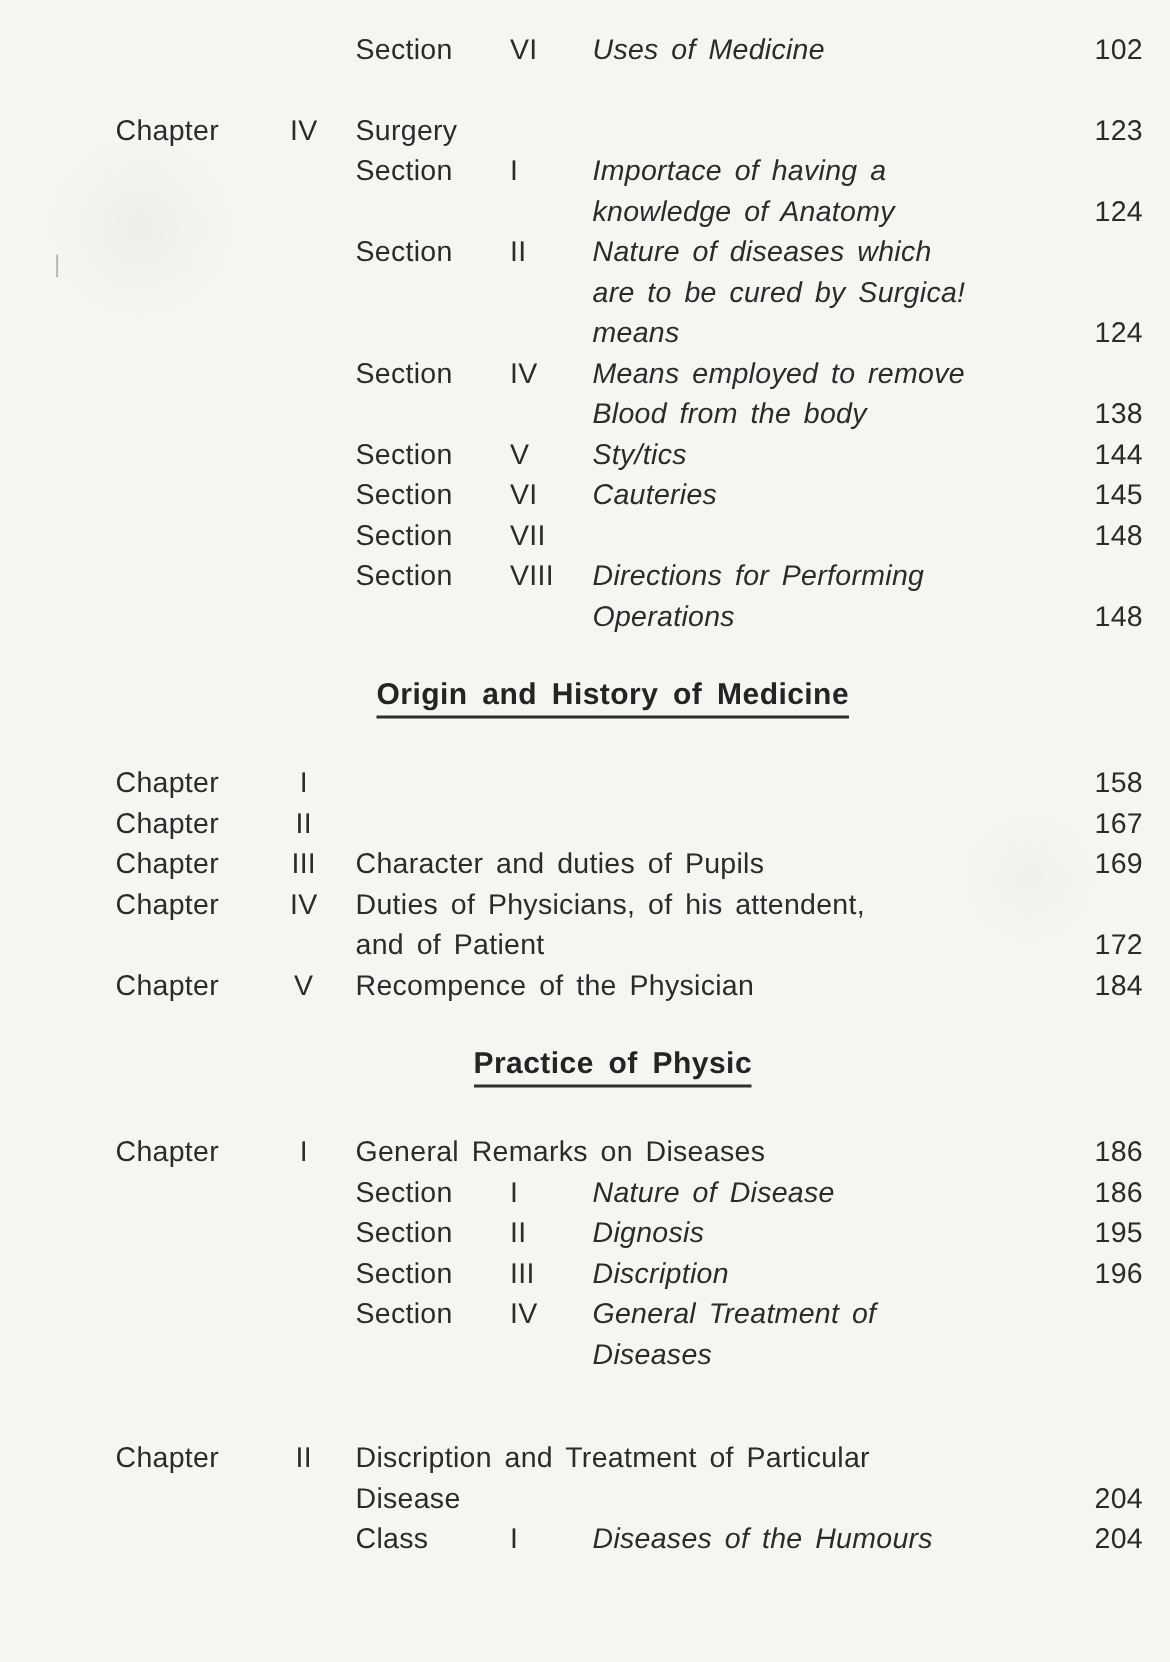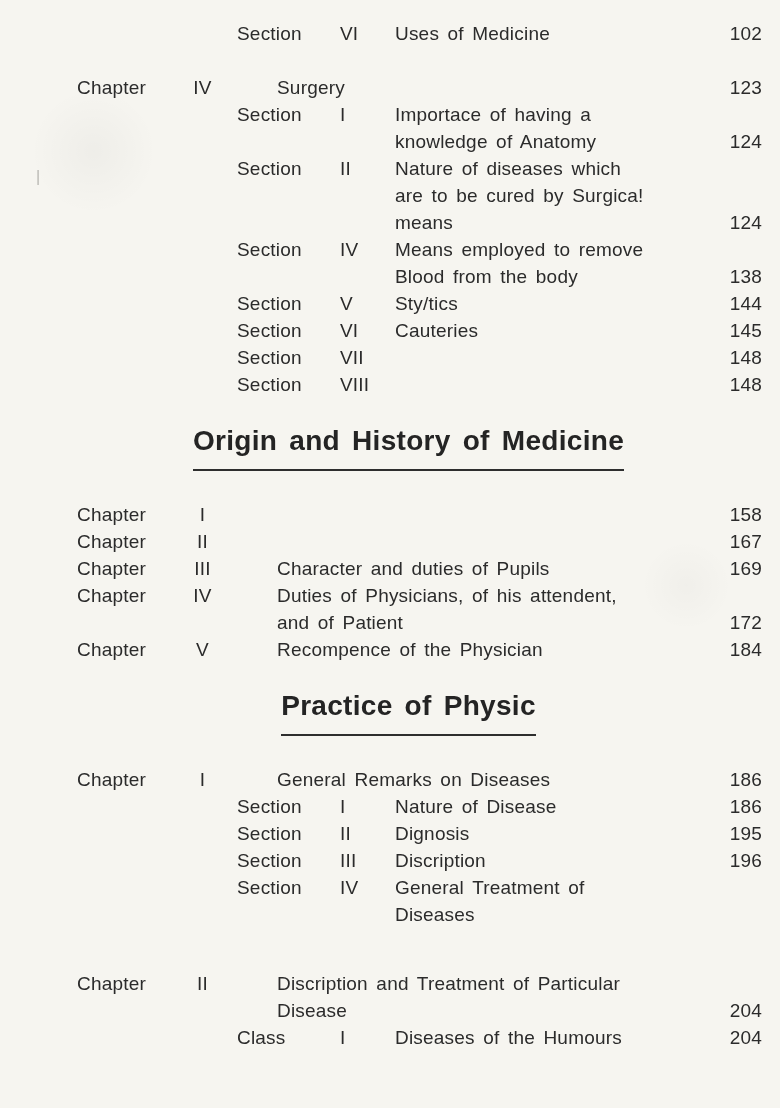--- a/index.html
+++ b/index.html
@@ -25,34 +25,34 @@
   .row {
     display: grid;
     grid-template-columns: 182px 158px 1fr 50px;
     font-size: 19px;
     line-height: 27px;
     word-spacing: 3px;
     letter-spacing: 0.2px;
   }
   .c1 { grid-column: 1; display: grid; grid-template-columns: 113px auto; text-align: center; }
   .c2 { grid-column: 2; display: grid; grid-template-columns: 103px auto; }
-  .t3 { grid-column: 3; }
-  .t23 { grid-column: 2 / 4; margin-left: 40px; }
+  .t3 { grid-column: 3; font-style: italic; }
+  .t23 { grid-column: 2 / 4; }
   .title { white-space: pre-line; }
   .page-num { grid-column: 4; text-align: right; align-self: end; }
   .group { margin-bottom: 27px; }
   .group.gap-lg { margin-bottom: 42px; }
   .heading-row { text-align: center; margin: 8px 0 30px 0; }
   .heading {
     display: inline-block;
-    font-size: 28px;
+    font-size: 20px;
     font-weight: bold;
     word-spacing: 4px;
     letter-spacing: 0.3px;
-    padding-bottom: 12px;
+    padding-bottom: 2px;
     border-bottom: 2px solid #2e2e2e;
     color: #242424;
   }
   .artifact {
     position: absolute;
     left: 36px;
     top: 168px;
     font-size: 16px;
     color: #6a6a66;
     opacity: 0.45;
@@ -131,20 +131,22 @@
             <span class="lbl">Section</span>
             <span class="num">VII</span>
           </div>
           <div class="page-num">148</div>
         </div>
         <div class="row">
           <div class="c2">
             <span class="lbl">Section</span>
             <span class="num">VIII</span>
           </div>
+          <div class="title t3">Directions for Performing
+Operations</div>
           <div class="page-num">148</div>
         </div>
       </div>
       <div class="heading-row"><span class="heading">Origin and History of Medicine</span></div>
       <div class="group">
         <div class="row">
           <div class="c1">
             <span class="lbl">Chapter</span>
             <span class="num">I</span>
           </div>

